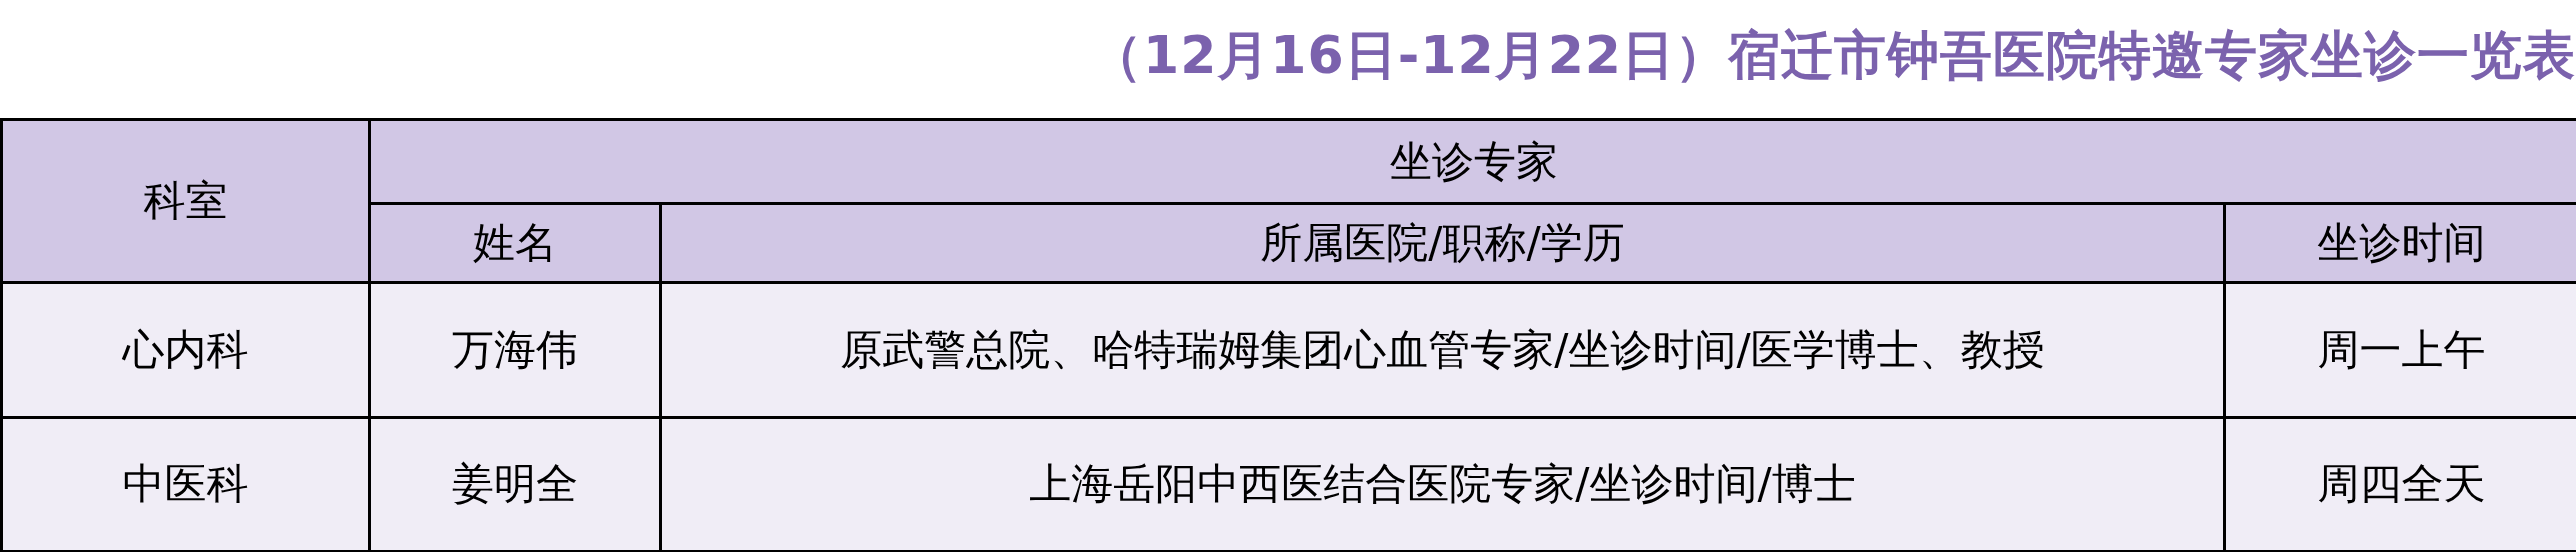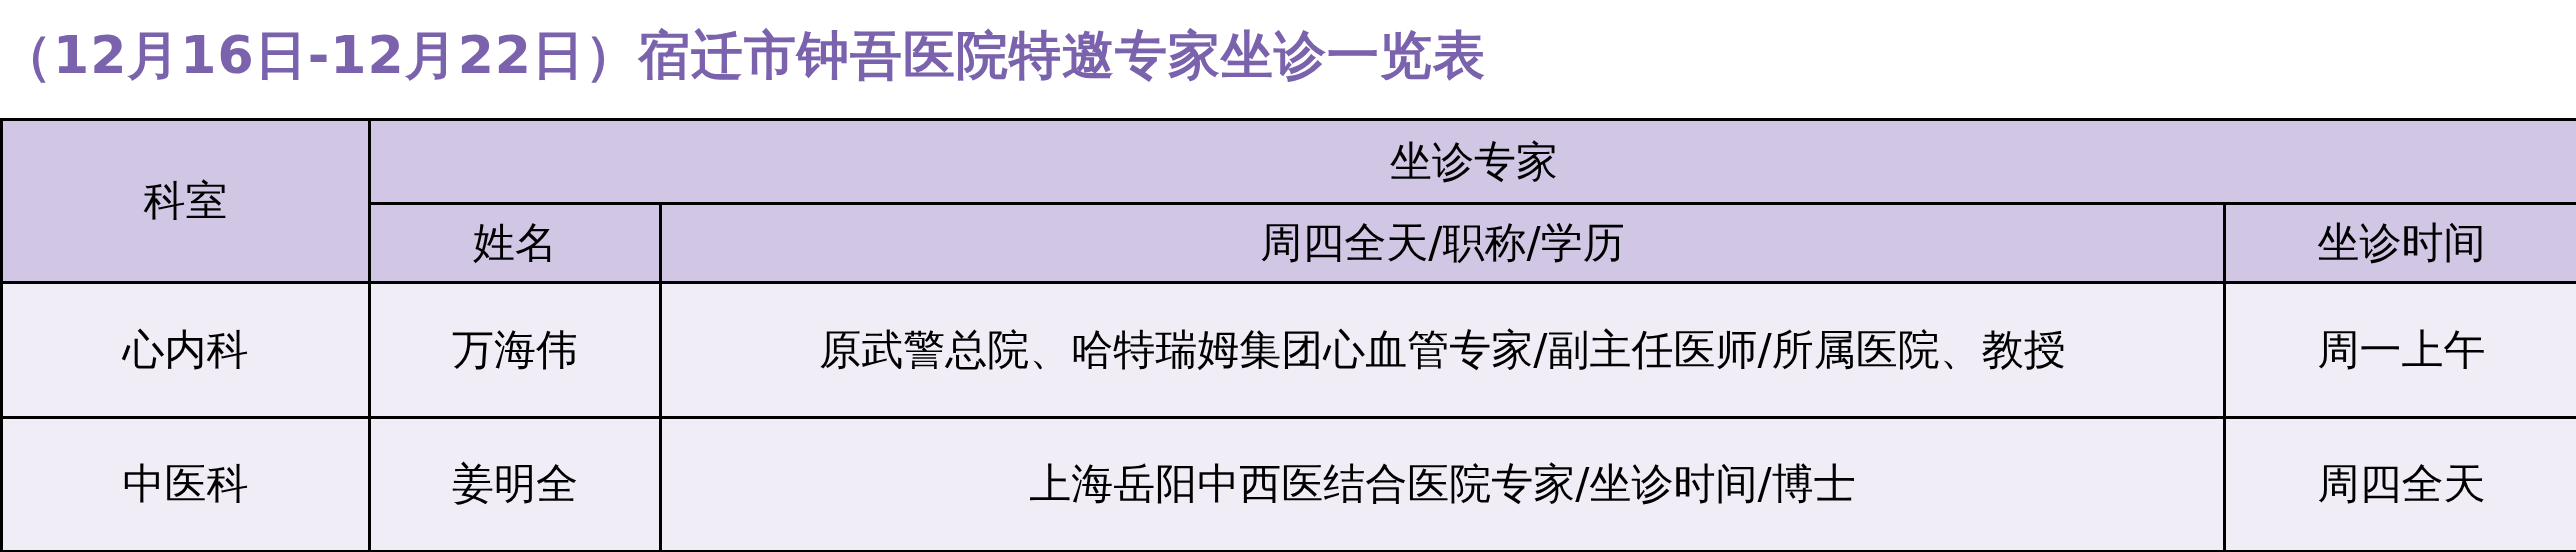--- a/index.html
+++ b/index.html
@@ -1,20 +1,20 @@
 <!DOCTYPE html>
 <html><head>
   <meta charset="utf-8">
   <style>
     html, body { margin: 0; padding: 0; background: #ffffff; }
     body { width: 2576px; height: 552px; position: relative; overflow: hidden;
            font-family: "DejaVu Sans", "Liberation Sans", sans-serif; }
     .title {
       position: absolute; left: 0; top: 11.5px; width: 2576px; height: 86px;
-      text-align: left; line-height: 86px;
+      text-align: right; line-height: 86px;
       font-size: 52px; font-weight: bold; letter-spacing: 1px;
     }
     table.sched {
       position: absolute; left: 0; top: 118px;
       width: 2576px; height: 435px;
       border-collapse: collapse; table-layout: fixed;
       font-size: 42px; color: #000;
     }
     table.sched td, table.sched th {
       border: 3.8px solid #000; text-align: center; vertical-align: middle;
@@ -38,29 +38,29 @@
     <col style="width:1564px">
     <col style="width:354px">
   </colgroup>
   <thead>
     <tr class="h1">
       <th rowspan="2">科室</th>
       <th colspan="3">坐诊专家</th>
     </tr>
     <tr class="h2">
       <th>姓名</th>
-      <th>周四全天/职称/学历</th>
+      <th>所属医院/职称/学历</th>
       <th>坐诊时间</th>
     </tr>
   </thead>
   <tbody>
     <tr class="r">
       <td>心内科</td>
       <td>万海伟</td>
-      <td>原武警总院、哈特瑞姆集团心血管专家/副主任医师/所属医院、教授</td>
+      <td>原武警总院、哈特瑞姆集团心血管专家/坐诊时间/医学博士、教授</td>
       <td>周一上午</td>
     </tr>
     <tr class="r">
       <td>中医科</td>
       <td>姜明全</td>
       <td>上海岳阳中西医结合医院专家/坐诊时间/博士</td>
       <td>周四全天</td>
     </tr>
   </tbody>
 </table>

